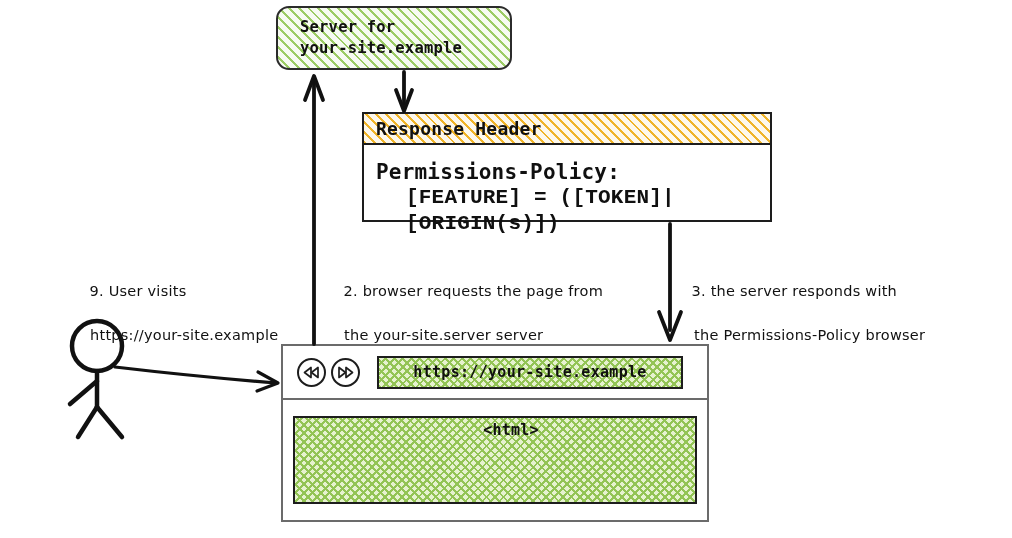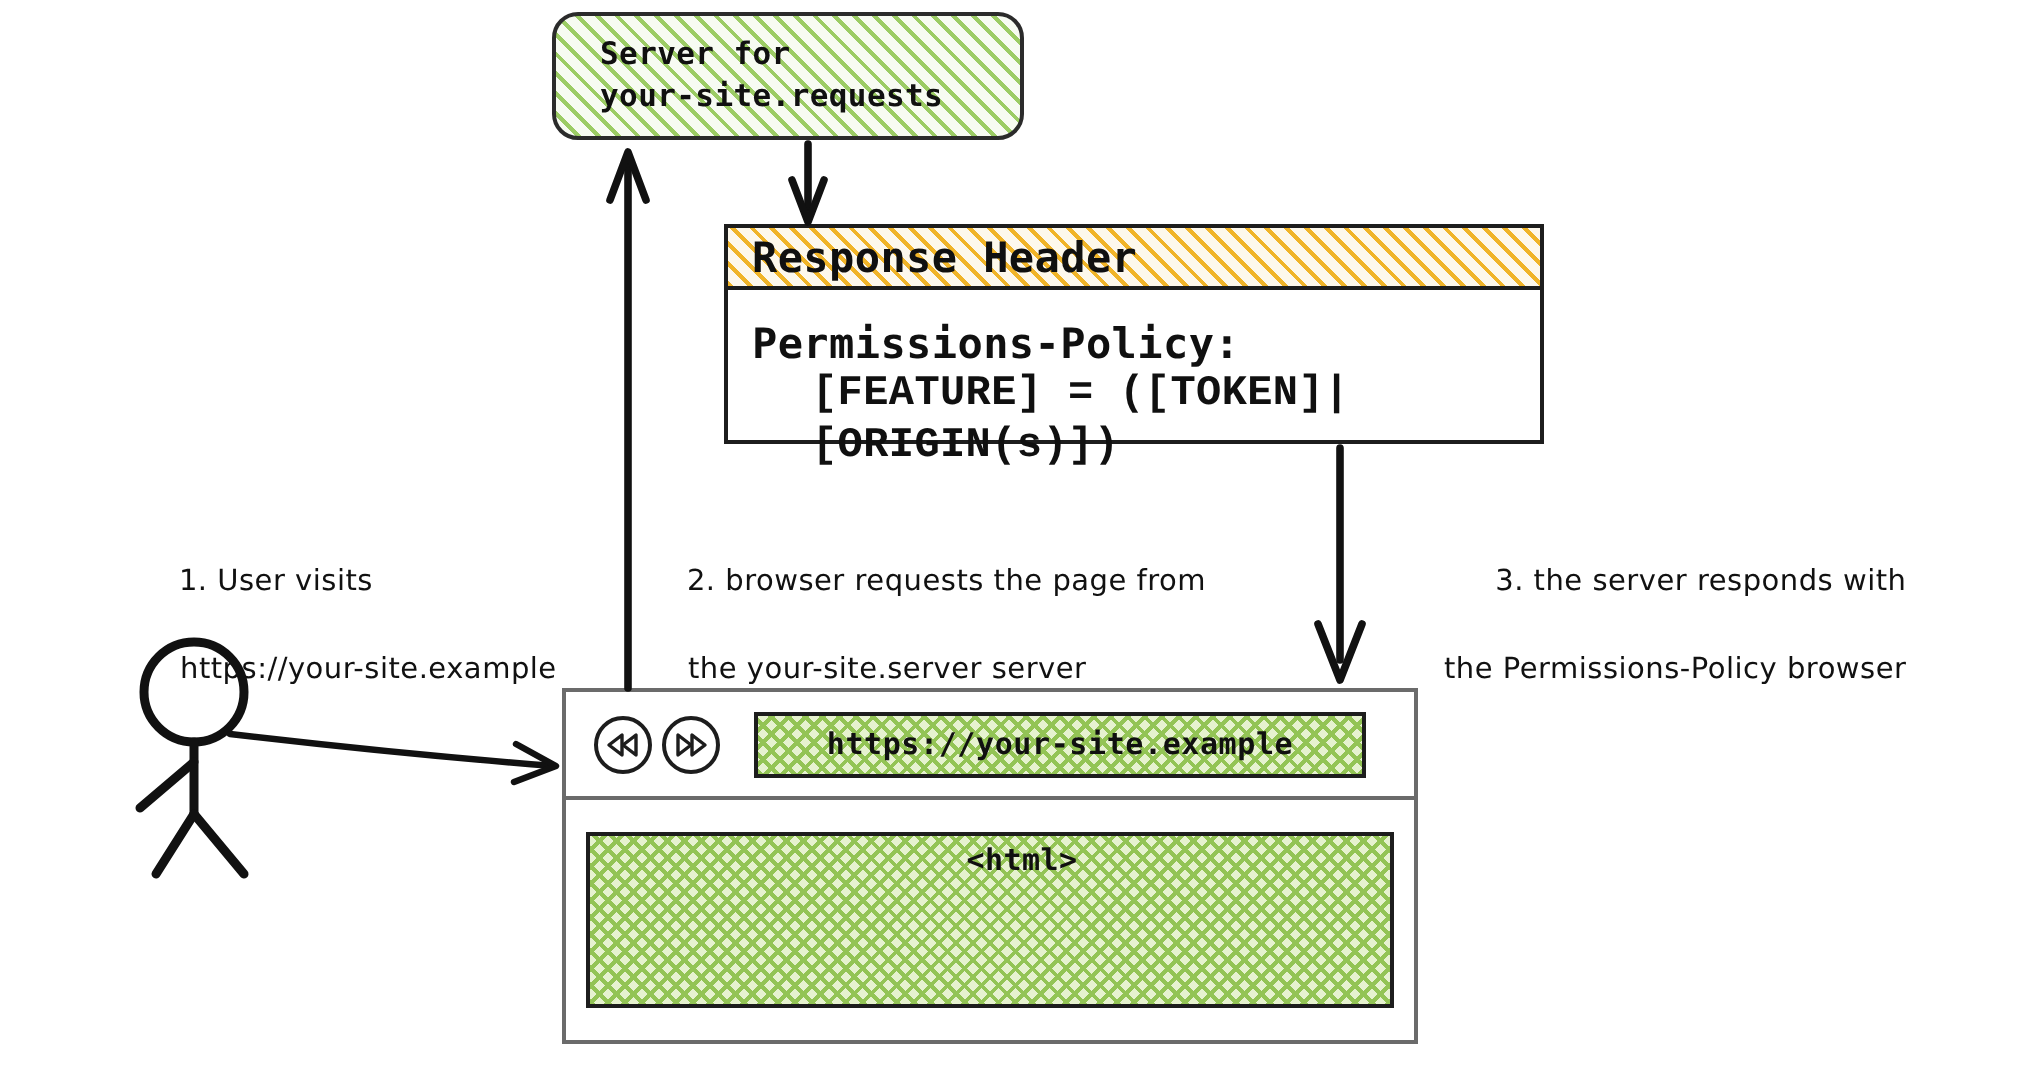--- a/index.html
+++ b/index.html
@@ -42,21 +42,21 @@
 
   
   .resp-card{
     position:absolute;left:362px;top:112px;width:410px;height:110px;
     border:2px solid #1d1d1d;box-sizing:border-box;background:#ffffff;
   }
   .resp-title-bar{
     height:31px;border-bottom:2px solid #1d1d1d;box-sizing:border-box;
     display:flex;align-items:center;padding-left:12px;
   }
-  .resp-title{font-size:21px;font-weight:700;letter-spacing:.2px;}
+  .resp-title{font-size:18px;font-weight:700;letter-spacing:.2px;}
   .resp-body{padding:14px 0 0 12px;}
   .resp-body-line{font-size:21px;line-height:26px;letter-spacing:.2px;font-weight:600;}
   .indent{padding-left:30px;font-family:Liberation Mono, monospace;}
 
   
   .browser{
     position:absolute;left:281px;top:344px;width:428px;height:178px;
     border:2px solid #6b6b6b;box-sizing:border-box;background:#ffffff;
   }
   .browser-bar{
@@ -87,35 +87,35 @@
 
   
   .note{
     position:absolute;color:#111;
     font-family:"DejaVu Sans", sans-serif;
     font-size:14.5px;line-height:22px;letter-spacing:.25px;
     white-space:pre;
   }
   .note-1{left:70px;top:258px;}
   .note-2{left:324px;top:258px;}
-  .note-3{left:700px;top:258px;text-align:right;}
+  .note-3{left:672px;top:258px;}
   .note .l2{display:block;padding-left:20px;}
   .note-3 .l2{padding-left:22px;}
 
   svg.overlay{position:absolute;left:0;top:0;width:1012px;height:538px;
               pointer-events:none;overflow:visible;}
 </style>
 </head>
 <body>
 
 <div class="stage">
 
   <div class="server-box hatch-green">
     <div class="mono server-line">Server for</div>
-    <div class="mono server-line">your-site.requests</div>
+    <div class="mono server-line">your-site.example</div>
   </div>
 
   <div class="resp-card">
     <div class="resp-title-bar hatch-orange">
       <span class="mono resp-title">Response Header</span>
     </div>
     <div class="resp-body">
       <div class="mono resp-body-line">Permissions-Policy:</div>
       <div class="mono resp-body-line indent">[FEATURE] = ([TOKEN]|[ORIGIN(s)])</div>
     </div>
@@ -140,21 +140,21 @@
       </div>
     </div>
     <div class="browser-viewport">
       <div class="code-box hatch-green-cross">
         <div class="mono code-line">&lt;html&gt;</div>
       </div>
     </div>
   </div>
 
   <div class="note note-1">
-    <span>1. User visits</span>
+    <span>9. User visits</span>
     <span class="l2">https://your-site.example</span>
   </div>
   <div class="note note-2">
     <span>2. browser requests the page from</span>
     <span class="l2">the your-site.server server</span>
   </div>
   <div class="note note-3">
     <span>3. the server responds with</span>
     <span class="l2">the Permissions-Policy browser</span>
   </div>

